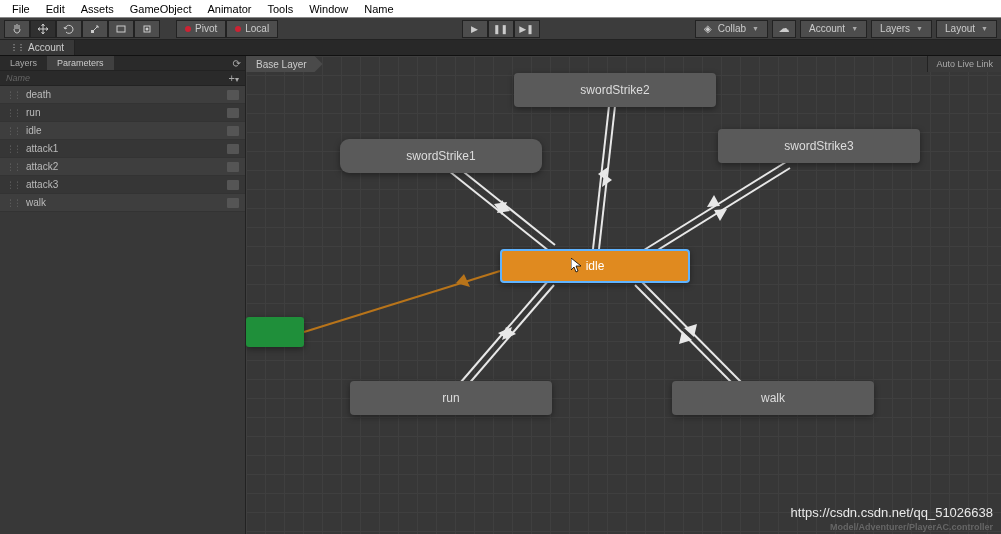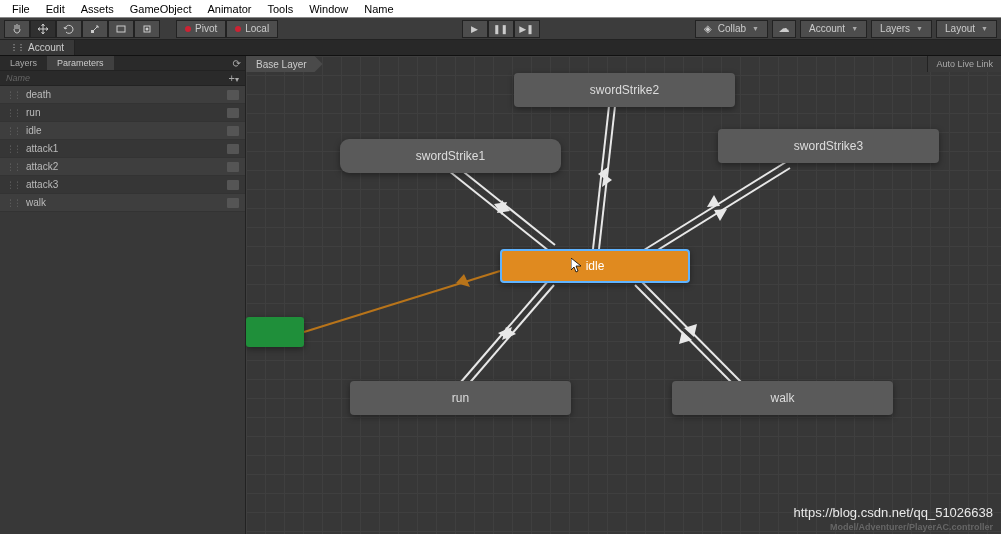--- a/index.html
+++ b/index.html
@@ -50,21 +50,21 @@
     background-image:
       linear-gradient(#3f3f3f 1px, transparent 1px),
       linear-gradient(90deg, #3f3f3f 1px, transparent 1px),
       linear-gradient(#333 1px, transparent 1px),
       linear-gradient(90deg, #333 1px, transparent 1px);
     background-size: 19px 19px, 19px 19px, 190px 190px, 190px 190px;
   }
   
   .graph-svg { position: absolute; inset: 0; width: 100%; height: 100%; }
   .node { position: absolute; border-radius: 4px; display: flex; align-items: center; justify-content: center; font-size: 12px; color: #ddd; box-shadow: 0 2px 6px rgba(0,0,0,.4); }
-  .node.grey { background: #5a5a5a; width: 221px; height: 34px; }
+  .node.grey { background: #5a5a5a; width: 202px; height: 34px; }
   .node.orange { background: #e08a1f; width: 190px; height: 34px; border: 2px solid #5fb3ff; color: #fff; }
   .node.green { background: #1f8f3a; width: 58px; height: 30px; border-radius: 3px; }
   
   .footer-info { position: absolute; bottom: 2px; right: 8px; font-size: 9px; color: #666; font-weight: bold; }
   .watermark { position: absolute; bottom: 14px; right: 8px; font-size: 13px; color: #e9e9e9; }
   .cursor { position: absolute; width: 12px; height: 16px; z-index: 50; }
 </style>
 </head>
 <body>
 
@@ -273,16 +273,16 @@
         <span>run</span>
       </div>
     <div class="node grey" style="left:426px; top:325px;">
         <span>walk</span>
       </div>
 
     <svg class="cursor" style="left:325px; top:202px;" viewBox="0 0 12 16">
         <path d="M0 0l0 12 3-3 2 5 2-1-2-5 5 0z" fill="#fff" stroke="#000" stroke-width="0.8"></path>
       </svg>
 
-    <div class="watermark">https://blog.csdn.net/qq_51026638</div>
+    <div class="watermark">https://csdn.csdn.net/qq_51026638</div>
     <div class="footer-info">Model/Adventurer/PlayerAC.controller</div>
   </div>
 </div>
 
 </body></html>

